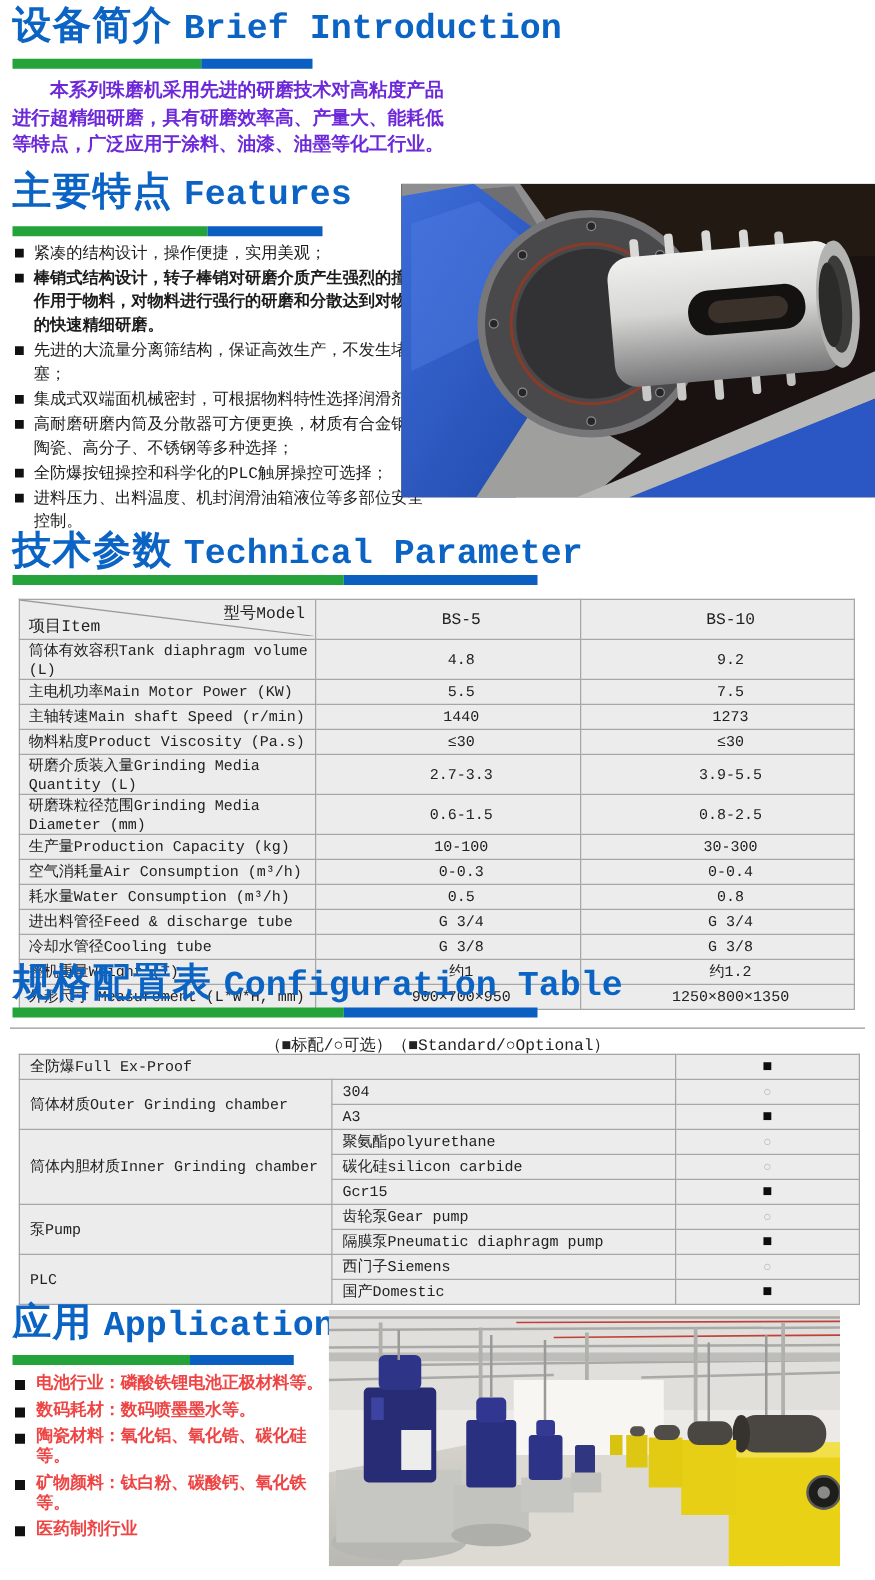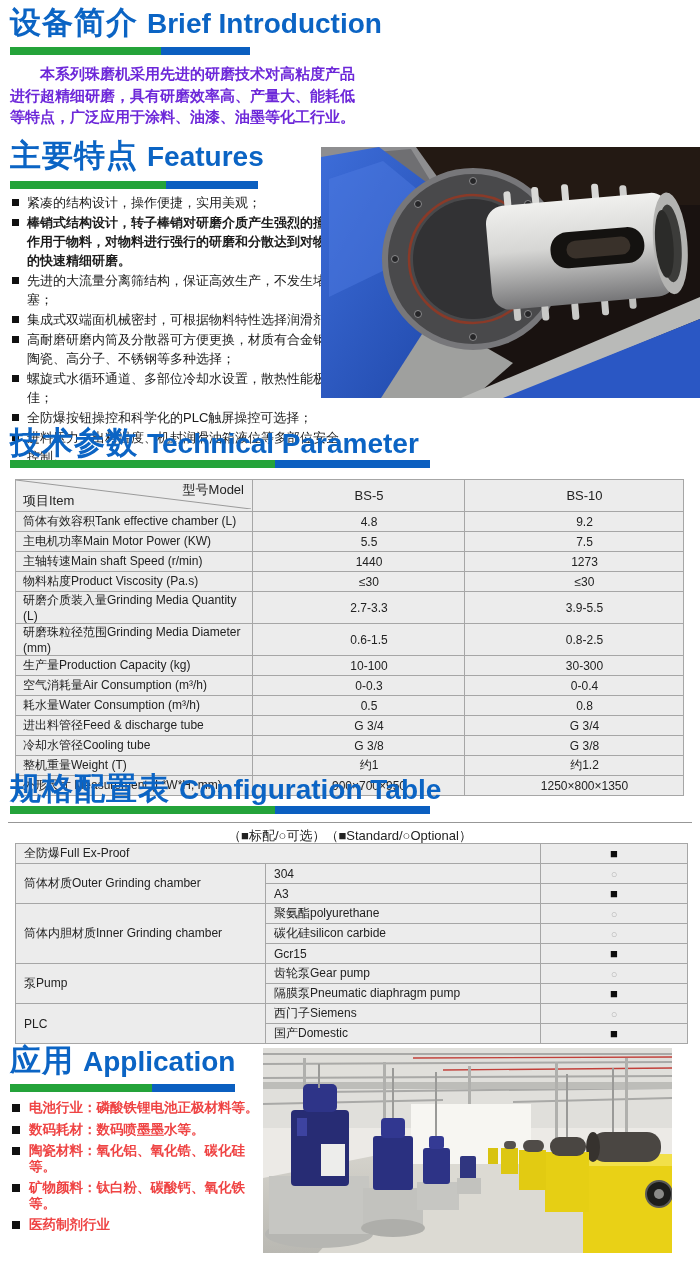--- a/index.html
+++ b/index.html
@@ -1,18 +1,18 @@
 <!DOCTYPE html>
 <html><head>
 <meta charset="utf-8">
 <style>
   html,body{margin:0;padding:0;background:#ffffff;}
   #canvas{
     position:relative;width:700px;height:1264px;background:#ffffff;overflow:hidden;
-    font-family:Liberation Sans, sans-serif;color:#1a1a1a;
+    font-family:Liberation Mono, monospace;color:#1a1a1a;
   }
   
   .h{position:absolute;color:#0b64c4;font-weight:700;white-space:nowrap;line-height:1.1;}
   .h .zh{font-size:31px;letter-spacing:1px;}
   .h .en{font-size:28px;margin-left:9px;letter-spacing:0;}
   .bar{position:absolute;height:8px;display:flex;}
   .bar .g{width:63%;background:#24a33a;}
   .bar .b{flex:1;background:#0b5fc0;}
   
   .intro-p{position:absolute;left:10px;top:63px;width:345px;font-size:15px;line-height:21.5px;
@@ -84,24 +84,20 @@
         <span class="blt"></span>
         <span class="ftxt">先进的大流量分离筛结构，保证高效生产，不发生堵塞；</span>
       </li>
     <li>
         <span class="blt"></span>
         <span class="ftxt">集成式双端面机械密封，可根据物料特性选择润滑剂；</span>
       </li>
     <li>
         <span class="blt"></span>
         <span class="ftxt">高耐磨研磨内筒及分散器可方便更换，材质有合金钢、陶瓷、高分子、不锈钢等多种选择；</span>
-      </li>
-    <li>
-        <span class="blt"></span>
-        <span class="ftxt">螺旋式水循环通道、多部位冷却水设置，散热性能极佳；</span>
       </li>
     <li>
         <span class="blt"></span>
         <span class="ftxt">全防爆按钮操控和科学化的PLC触屏操控可选择；</span>
       </li>
     <li>
         <span class="blt"></span>
         <span class="ftxt">进料压力、出料温度、机封润滑油箱液位等多部位安全控制。</span>
       </li>
   </ul>
@@ -179,21 +175,21 @@
         <svg width="235" height="29">
               <line x1="0" y1="0" x2="235" y2="29" stroke="#9a9a9a" stroke-width="1"></line>
             </svg>
         <span class="ct">型号Model</span>
         <span class="cb">项目Item</span>
       </td>
       <td class="val">BS-5</td>
       <td class="val">BS-10</td>
     </tr>
     <tr>
-          <td class="lab">筒体有效容积Tank effective chamber  (L)</td>
+          <td class="lab">筒体有效容积Tank diaphragm volume  (L)</td>
           <td class="val">4.8</td>
           <td class="val">9.2</td>
         </tr>
     <tr>
           <td class="lab">主电机功率Main Motor Power  (KW)</td>
           <td class="val">5.5</td>
           <td class="val">7.5</td>
         </tr>
     <tr>
           <td class="lab">主轴转速Main shaft Speed    (r/min)</td>

